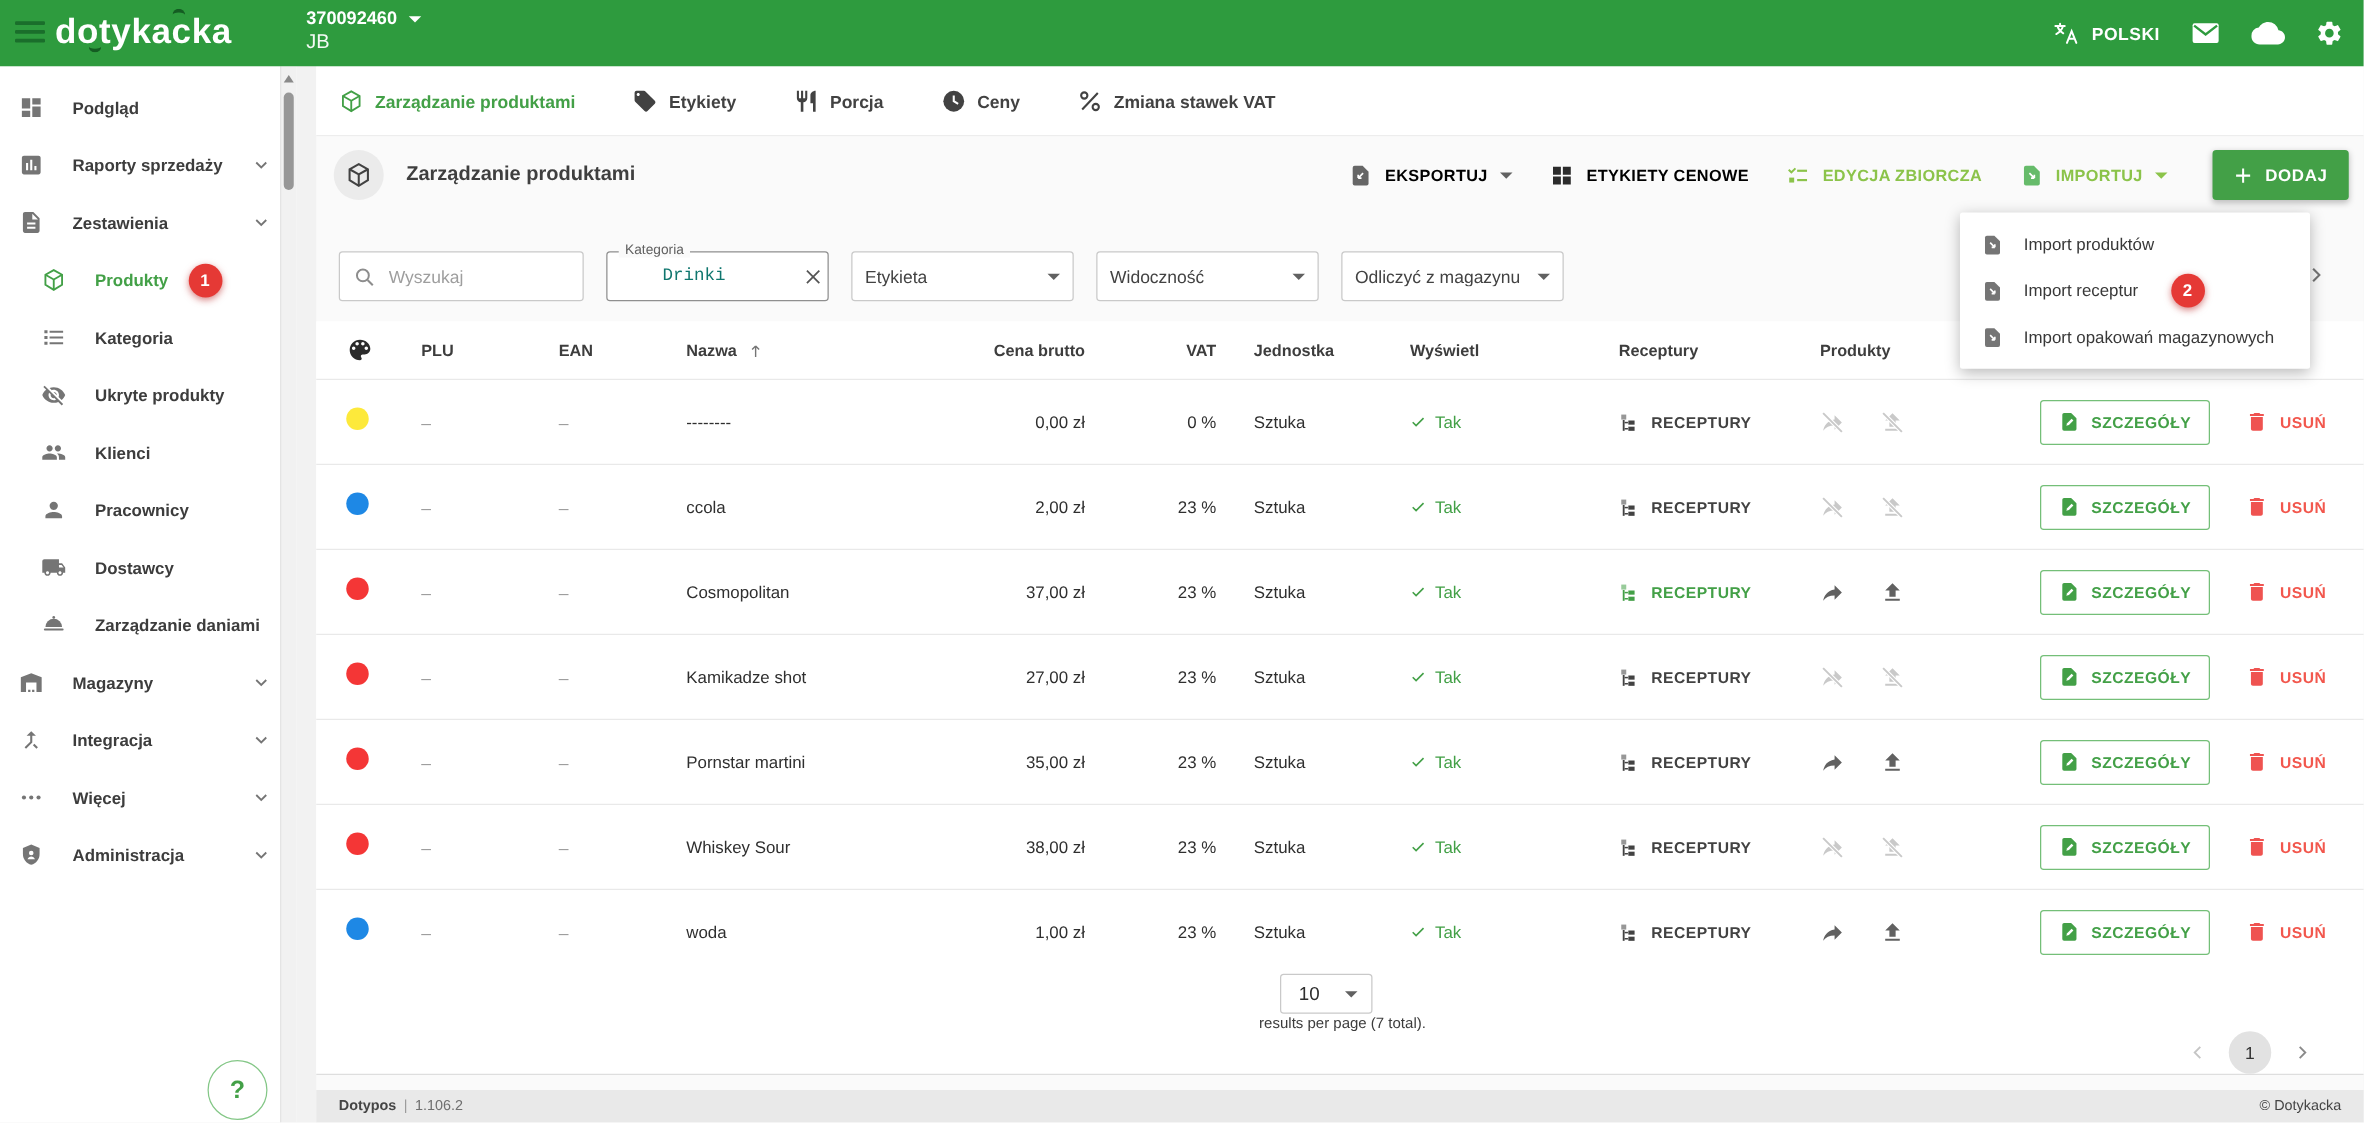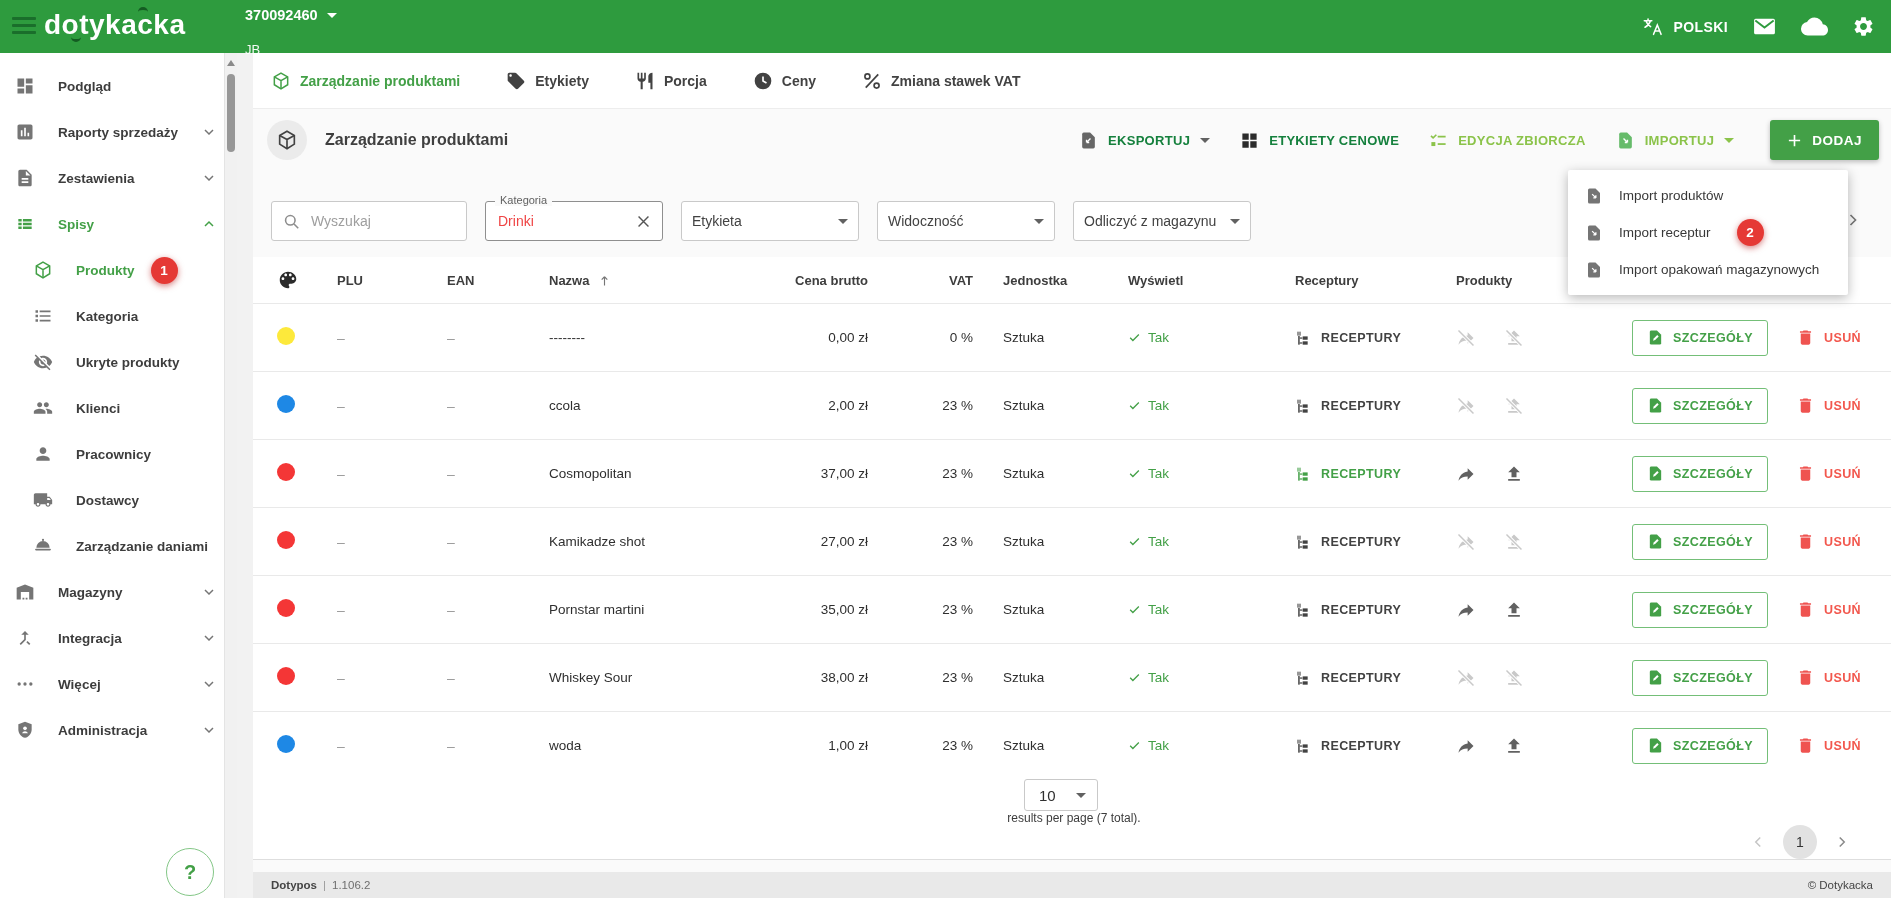--- a/index.html
+++ b/index.html
@@ -9,21 +9,21 @@
 
   
   .topbar{position:absolute;left:0;top:0;width:1891px;height:53px;background:#2e9b3e;z-index:40;}
   .burger{position:absolute;left:12px;top:17px;width:24px;cursor:pointer;}
   .burger span{display:block;height:3px;background:#1a6e2b;margin-bottom:4px;border-radius:1px;}
   .logo{position:absolute;left:44px;top:9px;color:#fff;font-size:28px;font-weight:bold;letter-spacing:.5px;}
   .logo .dia1{position:absolute;left:27px;top:25px;width:10px;height:5px;border-bottom:3px solid #145c22;border-radius:0 0 8px 8px;}
   .logo .dia2{position:absolute;left:94px;top:-2px;width:10px;height:5px;border-top:3px solid #145c22;border-radius:8px 8px 0 0;}
   .account{position:absolute;left:245px;top:7px;color:#fff;}
   .acc-num{font-size:14.5px;font-weight:bold;display:flex;align-items:center;gap:9px;}
-  .acc-sub{font-size:13px;margin-top:19px;opacity:.95;}
+  .acc-sub{font-size:16px;margin-top:2px;opacity:.95;}
   .caret-w{width:0;height:0;border-left:5px solid transparent;border-right:5px solid transparent;border-top:5px solid #fff;}
   .topbar-right{position:absolute;right:16px;top:0;height:53px;display:flex;align-items:center;gap:24px;color:#fff;}
   .lang{display:flex;align-items:center;gap:9px;font-size:14px;font-weight:bold;letter-spacing:.4px;}
 
   
   .sidebar{position:absolute;left:0;top:53px;width:237px;bottom:0;background:#fff;z-index:20;padding-top:10px;box-sizing:border-box;}
   .sb-item{display:flex;align-items:center;height:46px;padding:0 20px 0 14px;cursor:pointer;position:relative;}
   .sb-item .sb-ic{width:22px;display:flex;justify-content:center;}
   .sb-label{margin-left:22px;font-size:13.5px;font-weight:bold;color:#3d3d3d;white-space:nowrap;}
   .sb-item.sub{padding-left:32px;}
@@ -40,42 +40,42 @@
   
   .main{position:absolute;left:253px;top:53px;right:0;bottom:0;background:#fafafa;}
   .tabbar{height:55px;background:#fff;border-bottom:1px solid #ededed;display:flex;align-items:center;gap:46px;padding-left:18px;}
   .tab{display:flex;align-items:center;gap:9px;font-size:14px;font-weight:bold;color:#424242;cursor:pointer;white-space:nowrap;}
   .tab.active{color:#43a047;}
 
   .header-row{height:62px;display:flex;align-items:center;padding:0 12px 0 14px;}
   .avatar{width:40px;height:40px;border-radius:50%;background:#ebebeb;display:flex;align-items:center;justify-content:center;}
   .page-title{margin-left:18px;font-size:16px;font-weight:600;color:#3f3f3f;}
   .hactions{margin-left:auto;display:flex;align-items:center;gap:30px;}
-  .hbtn{display:flex;align-items:center;gap:10px;font-size:13px;font-weight:bold;letter-spacing:.3px;color:#15803d;cursor:pointer;white-space:nowrap;}
+  .hbtn{display:flex;align-items:center;gap:10px;font-size:13px;font-weight:bold;letter-spacing:.3px;color:#000000;cursor:pointer;white-space:nowrap;}
   .hbtn.lgreen{color:#8bc34a;}
   .caret-d{width:0;height:0;border-left:5px solid transparent;border-right:5px solid transparent;border-top:5px solid #616161;}
   .caret-g{border-top-color:#8bc34a;}
   .add-btn{background:#43a047;color:#fff;height:40px;padding:0 17px;border-radius:3px;display:flex;align-items:center;gap:10px;
            font-size:13.5px;font-weight:bold;letter-spacing:.5px;box-shadow:0 2px 5px rgba(0,0,0,.25);cursor:pointer;margin-left:6px;}
 
   
   .imenu{position:absolute;left:1315px;top:117px;width:280px;background:#fff;z-index:100;padding:7px 0;border-radius:2px;
          box-shadow:0 3px 12px rgba(0,0,0,.28);}
   .imenu .mi{height:37px;display:flex;align-items:center;gap:16px;padding:0 17px;font-size:13.5px;color:#383838;cursor:pointer;}
 
   
   .filters{margin:28px 0 0 18px;height:44px;display:flex;align-items:center;gap:18px;position:relative;}
   .fbox{height:40px;background:#fff;border:1px solid #c9c9c9;border-radius:3px;display:flex;align-items:center;
         padding:0 10px;box-sizing:border-box;}
   .fsearch{width:196px;gap:8px;}
   .fsearch input{border:0;outline:0;width:140px;font-size:14px;color:#212121;font-family:inherit;background:transparent;}
   .fsearch input::placeholder{color:#9e9e9e;}
   .fcat{width:178px;border-color:#8f8f8f;position:relative;justify-content:space-between;}
   .fcat .legend{position:absolute;top:-8px;left:9px;background:#fafafa;padding:0 5px;font-size:11px;color:#616161;}
-  .fcat input{border:0;outline:0;width:110px;font-size:14px;color:#ef4444;font-family:Liberation Sans, sans-serif;background:transparent;}
+  .fcat input{border:0;outline:0;width:110px;font-size:14px;color:#0f766e;font-family:Liberation Mono, monospace;background:transparent;margin-left:32px;}
   .fsel{width:178px;justify-content:space-between;cursor:pointer;}
   .fsel .fl{font-size:14px;color:#424242;white-space:nowrap;overflow:hidden;}
   .fstock .fl{width:150px;}
   .scroll-r{position:absolute;right:28px;top:11px;cursor:pointer;}
 
   
   .table-card{margin-top:14px;background:#fff;border-bottom:1px solid #dedede;}
   .tgrid{display:grid;grid-template-columns:52px 110px 100px 260px 80px 105px 17px 125px 165px 160px 180px 1fr;
          align-items:center;padding:0 30px 0 18px;}
   .thead{height:46px;}
@@ -190,33 +190,20 @@
           <path d="M14 2H6c-1.1 0-2 .9-2 2v16c0 1.1.9 2 2 2h12c1.1 0 2-.9 2-2V8l-6-6zm2 16H8v-2h8v2zm0-4H8v-2h8v2zm-3-5V3.5L18.5 9H13z"></path>
         </svg>
       </span>
     <span class="sb-label">Zestawienia</span>
     <span class="chev">
       <svg width="16" height="16" viewBox="0 0 24 24" fill="none" stroke="#757575" stroke-width="2.2">
           <path d="M6 9l6 6 6-6"></path>
         </svg>
       </span>
   </div>
-  <div class="sb-item active">
-    <span class="sb-ic">
-      <svg width="20" height="20" viewBox="0 0 24 24" fill="#43a047">
-          <path d="M4 6h4v3H4zM4 10.5h4v3H4zM4 15h4v3H4zM9.5 6H20v3H9.5zM9.5 10.5H20v3H9.5zM9.5 15H20v3H9.5z"></path>
-        </svg>
-      </span>
-    <span class="sb-label">Spisy</span>
-    <span class="chev">
-      <svg width="16" height="16" viewBox="0 0 24 24" fill="none" stroke="#43a047" stroke-width="2.2">
-          <path d="M6 15l6-6 6 6"></path>
-        </svg>
-      </span>
-  </div>
   <div class="sb-item sub active">
     <span class="sb-ic">
       <svg width="20" height="20" viewBox="0 0 24 24" fill="none" stroke="#43a047" stroke-width="1.8">
         <path d="M12 2.5 20 7v9.5L12 21.5 4 16.5V7z"></path>
           <path d="M12 11.5 20 7M12 11.5 4 7M12 11.5v10"></path>
         </svg>
       </span>
     <span class="sb-label">Produkty</span>
     <span class="badge">1</span>
   </div>

